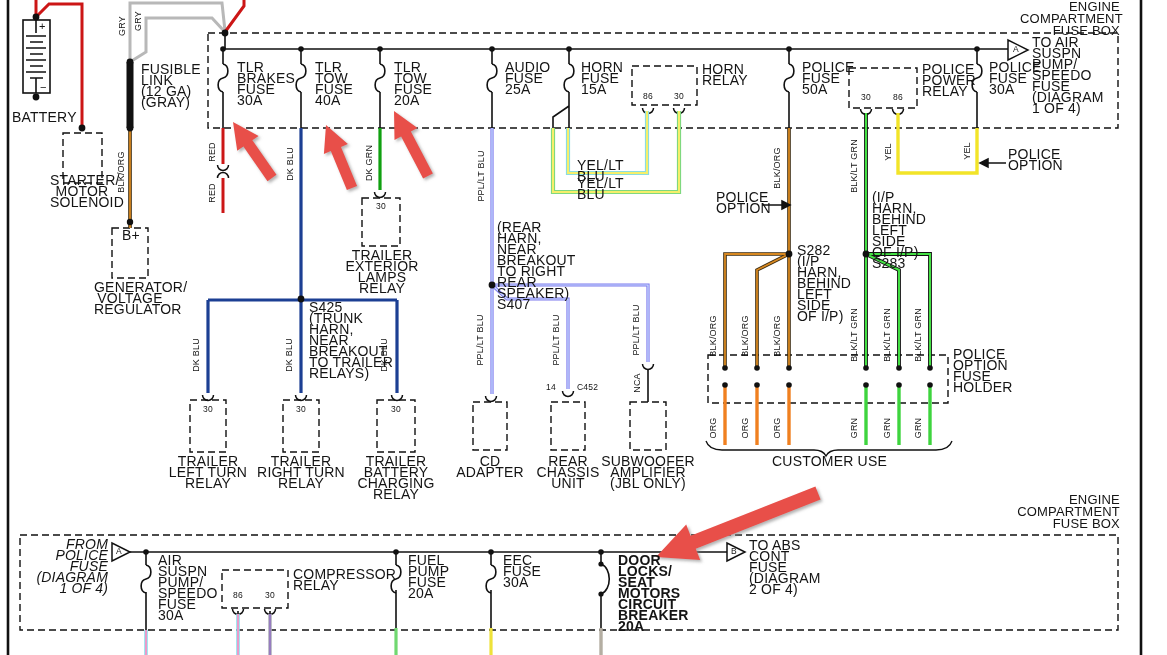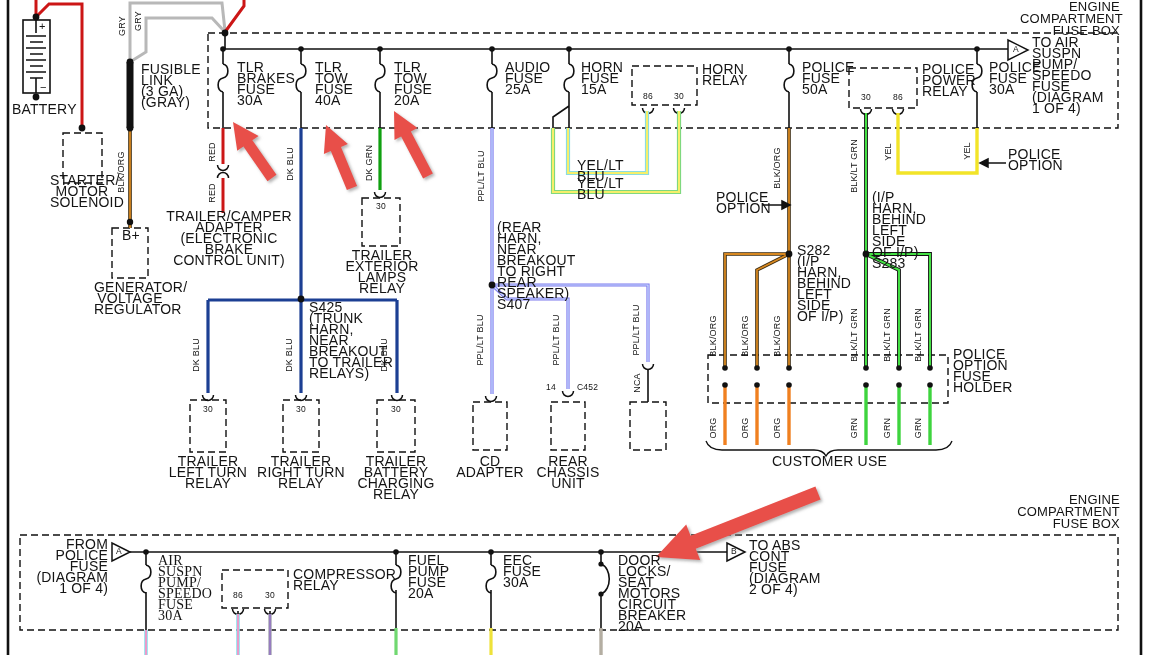--- a/index.html
+++ b/index.html
@@ -280,43 +280,39 @@
   </g>
 </svg>
 
 <div class="lbl r title" style="left:1020px;top:1px;width:100px;">ENGINE
 COMPARTMENT
 FUSE BOX</div>
 <div class="lbl r title" style="left:1000px;top:494px;width:120px;">ENGINE
 COMPARTMENT
 FUSE BOX</div>
 
-<div class="lbl" style="left:12px;top:104px;width:52px;">BATTERY</div>
+<div class="lbl" style="left:12px;top:112px;width:52px;">BATTERY</div>
 <div class="lbl" style="left:39px;top:21px;font-size:11px;">+</div>
 <div class="lbl" style="left:40px;top:82px;font-size:11px;">−</div>
 <div class="lbl c" style="left:50px;top:175px;width:64px;">STARTER/
 MOTOR
 SOLENOID</div>
 <div class="lbl" style="left:141px;top:64px;width:52px;">FUSIBLE
 LINK
-(3 GA)
+(12 GA)
 (GRAY)</div>
 <div class="lbl" style="left:122px;top:230px;width:22px;">B+</div>
 <div class="lbl c" style="left:94px;top:282px;width:72px;">GENERATOR/
 VOLTAGE
 REGULATOR</div>
 <div class="v" style="left:122px;top:26px;">GRY</div>
 <div class="v" style="left:138px;top:21px;">GRY</div>
 <div class="v" style="left:121px;top:172px;">BLK/ORG</div>
 <div class="v" style="left:212px;top:152px;">RED</div>
 <div class="v" style="left:212px;top:193px;">RED</div>
-<div class="lbl c" style="left:163px;top:211px;width:132px;">TRAILER/CAMPER
-ADAPTER
-(ELECTRONIC BRAKE
-CONTROL UNIT)</div>
 
 <div class="lbl" style="left:237px;top:62px;width:48px;">TLR
 BRAKES
 FUSE
 30A</div>
 <div class="lbl" style="left:315px;top:62px;width:40px;">TLR
 TOW
 FUSE
 40A</div>
 <div class="lbl" style="left:394px;top:62px;width:40px;">TLR
@@ -390,20 +386,23 @@
 RIGHT TURN
 RELAY</div>
 <div class="lbl c" style="left:344px;top:456px;width:104px;">TRAILER BATTERY
 CHARGING
 RELAY</div>
 <div class="lbl c" style="left:455px;top:456px;width:70px;">CD
 ADAPTER</div>
 <div class="lbl c" style="left:533px;top:456px;width:70px;">REAR
 CHASSIS
 UNIT</div>
+<div class="lbl c" style="left:592px;top:456px;width:112px;">SUBWOOFER
+AMPLIFIER
+(JBL ONLY)</div>
 
 <div class="lbl" style="left:716px;top:192px;width:46px;">POLICE
 OPTION</div>
 <div class="v" style="left:777px;top:168px;">BLK/ORG</div>
 <div class="lbl" style="left:797px;top:245px;width:62px;">S282
 (I/P HARN,
 BEHIND
 LEFT SIDE
 OF I/P)</div>
 <div class="v" style="left:713px;top:336px;">BLK/ORG</div>
@@ -427,43 +426,43 @@
 FUSE
 HOLDER</div>
 <div class="v" style="left:713px;top:428px;">ORG</div>
 <div class="v" style="left:745px;top:428px;">ORG</div>
 <div class="v" style="left:777px;top:428px;">ORG</div>
 <div class="v" style="left:854px;top:428px;">GRN</div>
 <div class="v" style="left:887px;top:428px;">GRN</div>
 <div class="v" style="left:918px;top:428px;">GRN</div>
 <div class="lbl c" style="left:772px;top:456px;width:115px;">CUSTOMER USE</div>
 
-<div class="lbl r" style="left:28px;top:539px;width:80px;">FROM POLICE
+<div class="lbl r" style="left:28px;top:539px;width:80px;font-style:italic;">FROM POLICE
 FUSE
 (DIAGRAM
 1 OF 4)</div>
 <div class="lbl c t" style="left:112px;top:546px;width:14px;">A</div>
-<div class="lbl" style="left:158px;top:555px;width:50px;font-family:Liberation Serif, serif;">AIR
+<div class="lbl" style="left:158px;top:555px;width:50px;">AIR
 SUSPN
 PUMP/
 SPEEDO
 FUSE
 30A</div>
 <div class="lbl" style="left:293px;top:569px;width:82px;">COMPRESSOR
 RELAY</div>
 <div class="lbl c t" style="left:230px;top:590px;width:16px;">86</div>
 <div class="lbl c t" style="left:262px;top:590px;width:16px;">30</div>
 <div class="lbl" style="left:408px;top:555px;width:42px;">FUEL
 PUMP
 FUSE
 20A</div>
 <div class="lbl" style="left:503px;top:555px;width:42px;">EEC
 FUSE
 30A</div>
-<div class="lbl" style="left:618px;top:555px;width:95px;">DOOR LOCKS/
+<div class="lbl" style="left:618px;top:555px;width:95px;font-weight:bold;">DOOR LOCKS/
 SEAT MOTORS
 CIRCUIT BREAKER
 20A</div>
 <div class="lbl c t" style="left:727px;top:546px;width:14px;">B</div>
 <div class="lbl" style="left:749px;top:540px;width:72px;">TO ABS
 CONT FUSE
 (DIAGRAM
 2 OF 4)</div>
 
 </div>

